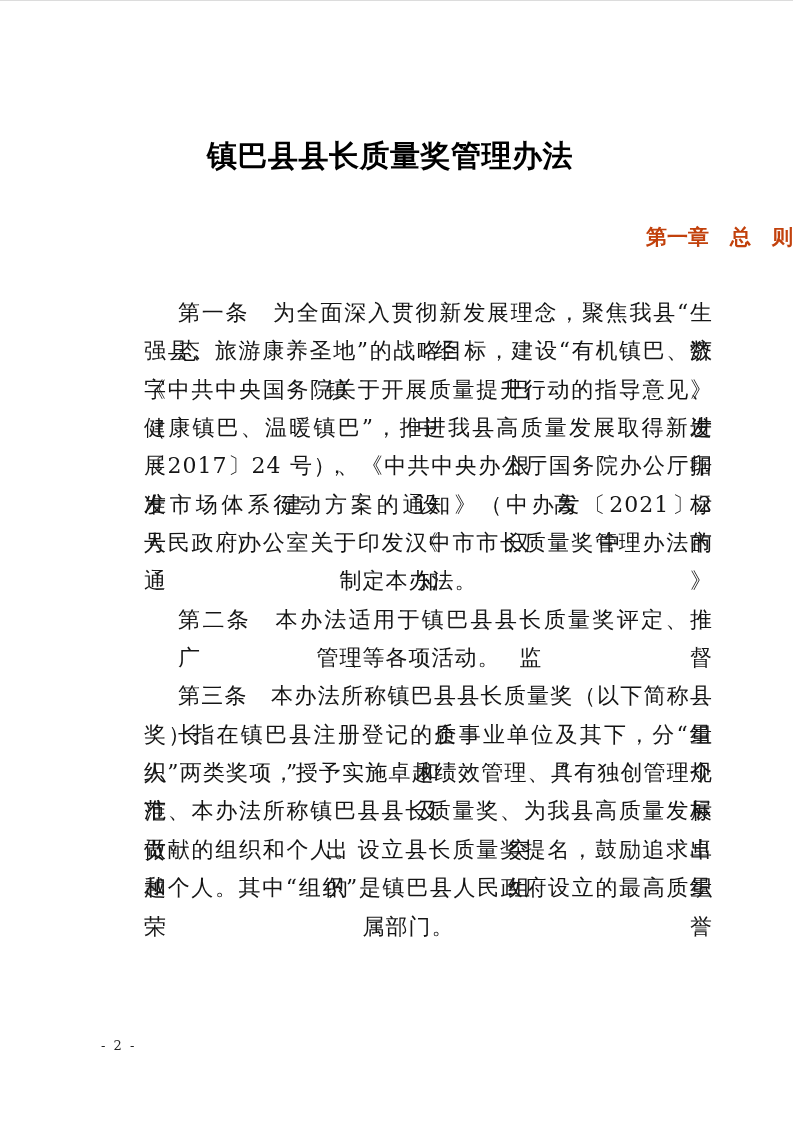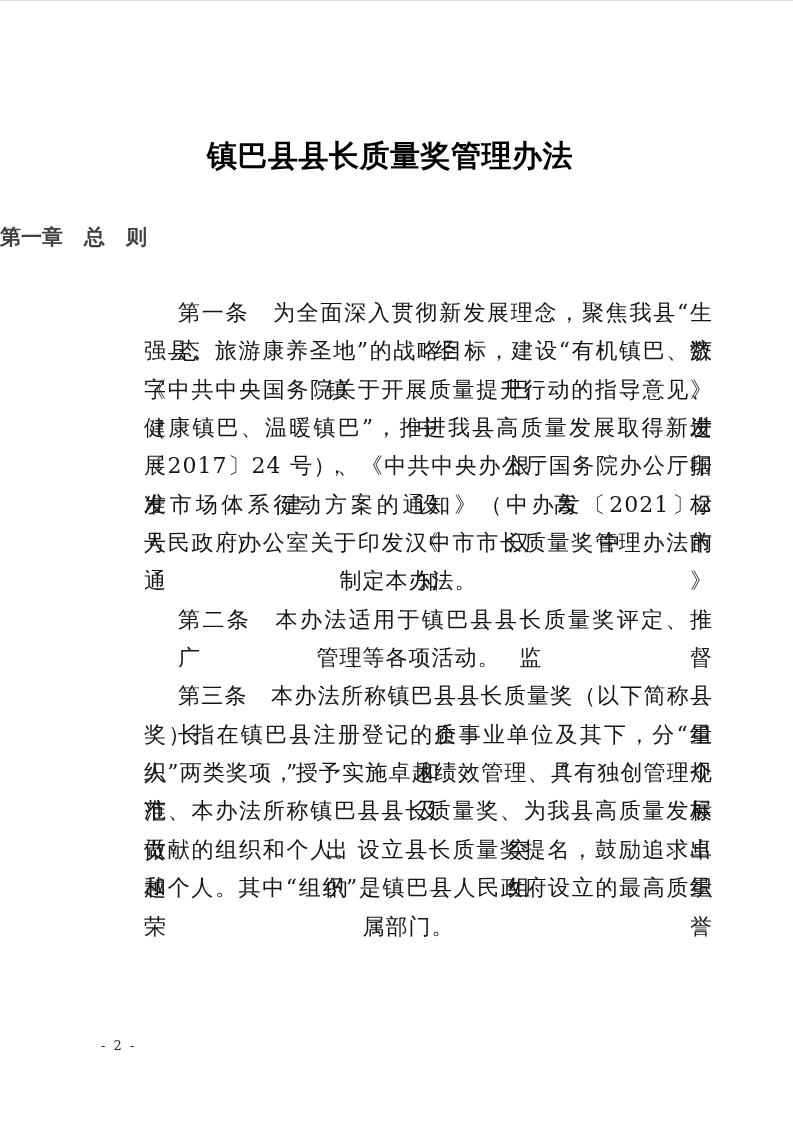--- a/index.html
+++ b/index.html
@@ -32,24 +32,24 @@
     font-weight: bold;
     letter-spacing: 0.5px;
     color: #000000;
     font-family: "DejaVu Serif", serif;
   }
   .chapter-heading {
     position: absolute;
     top: 223px;
     left: 0;
     right: 0;
-    text-align: left;
+    text-align: right;
     font-size: 21px;
     font-weight: bold;
-    color: #404040;
+    color: #c2410c;
     font-family: "DejaVu Sans", sans-serif;
   }
   .body-text {
     position: absolute;
     left: 104px;
     top: 294px;
     width: 609px;
   }
   .line {
     height: 38.35px;

